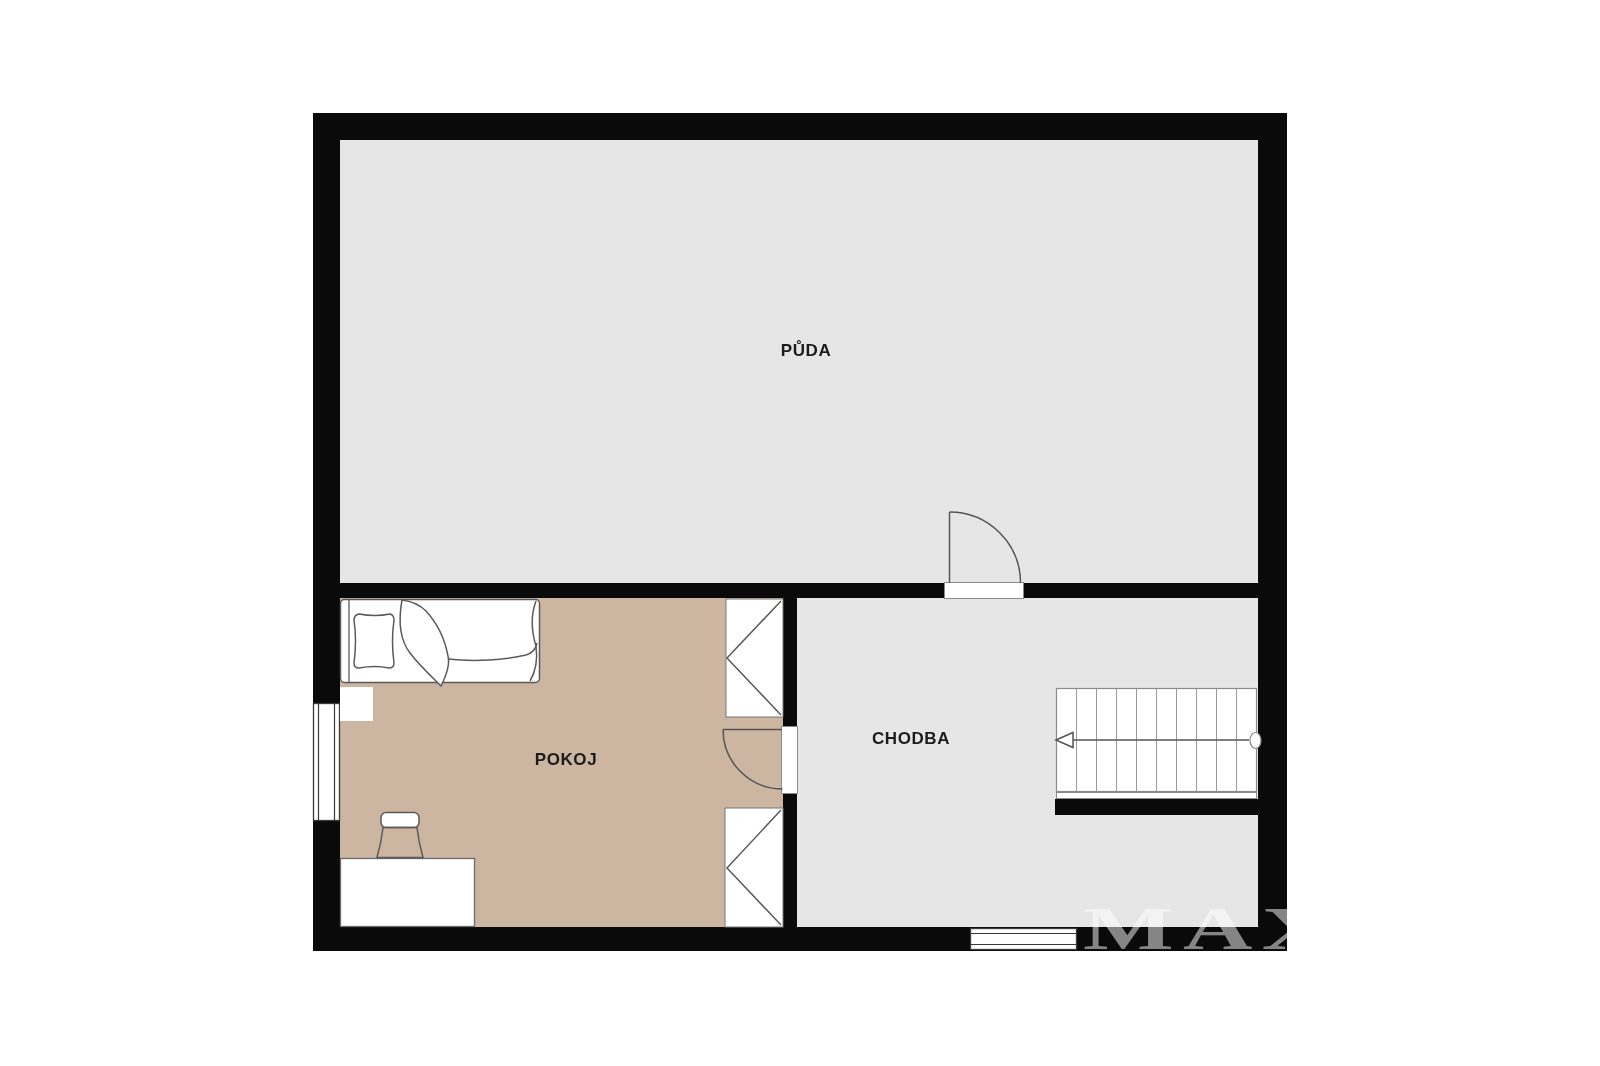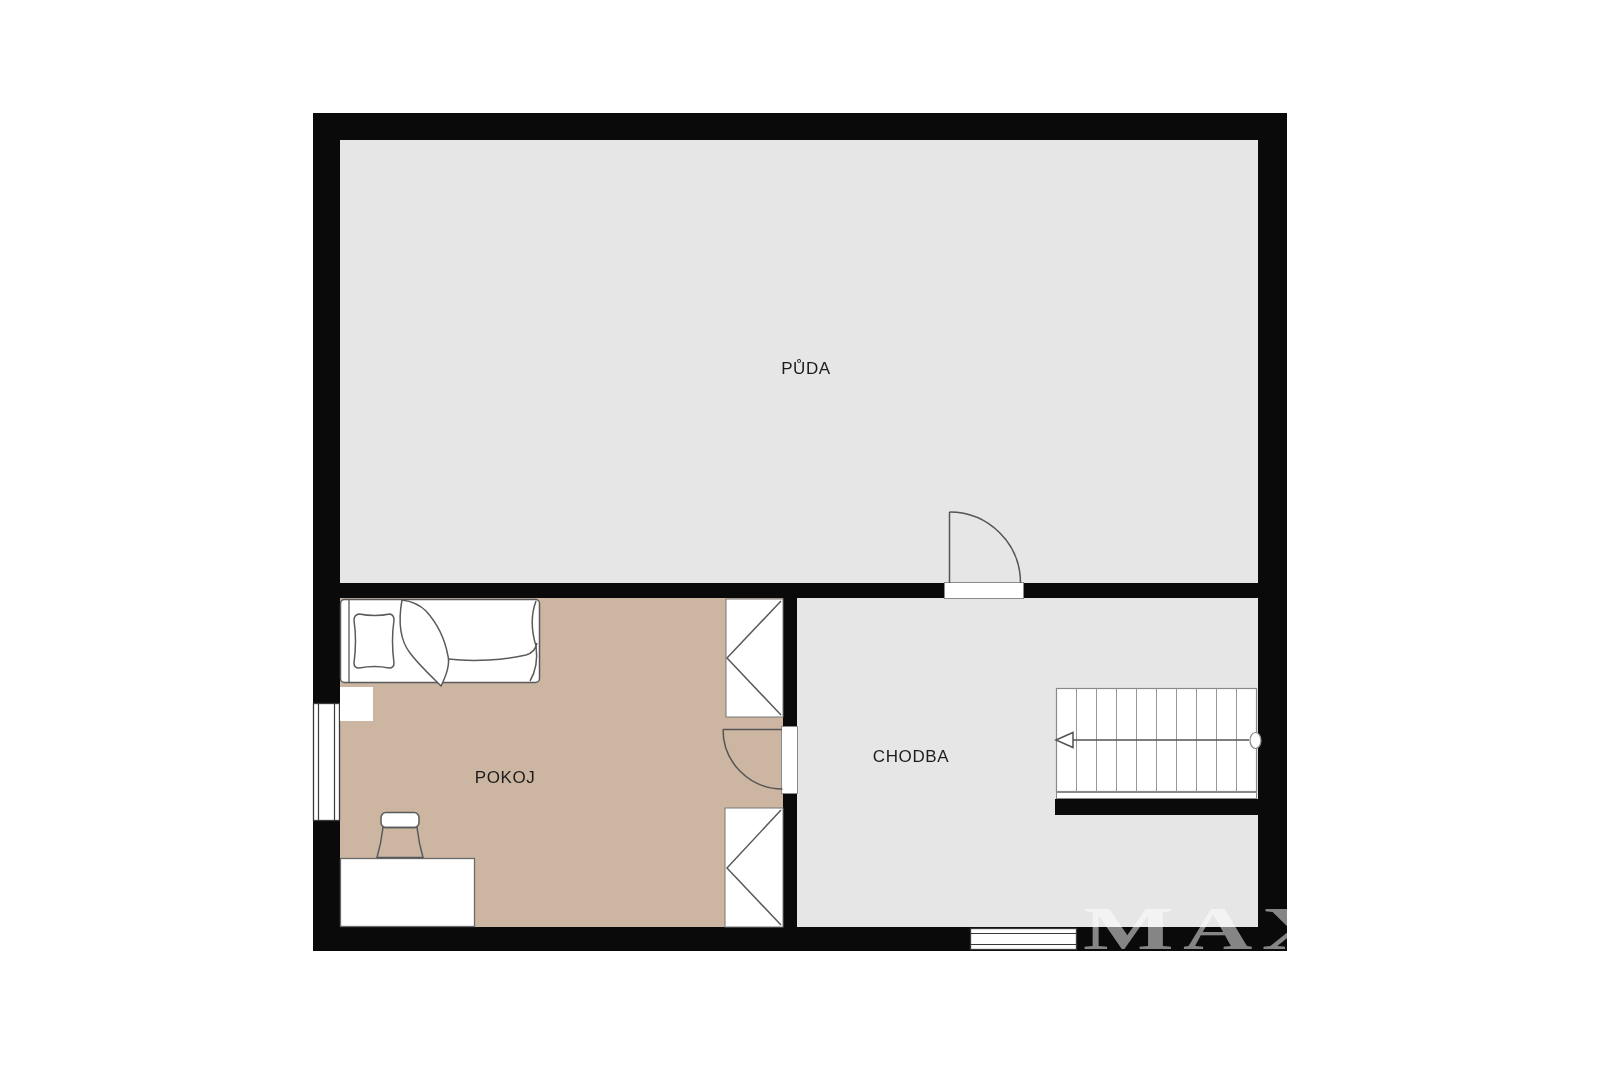--- a/index.html
+++ b/index.html
@@ -5,21 +5,21 @@
   html,body{margin:0;padding:0;background:#ffffff;}
   body{width:1600px;height:1066px;position:relative;font-family:"Liberation Sans",sans-serif;}
   #stage{position:absolute;left:0;top:0;width:1600px;height:1066px;background:#ffffff;overflow:hidden;}
   .wall{position:absolute;background:#0a0a0a;}
   .floor{position:absolute;}
   .floor-gray{background:#e6e6e6;}
   .floor-tan{background:#ccb6a2;}
   .opening{position:absolute;background:#ffffff;border:1px solid #8a8a8a;box-sizing:border-box;}
   .room-label{
     position:absolute;transform:translate(-50%,-50%);
-    font-size:17px;font-weight:400;letter-spacing:0.6px;color:#1c1c1c;white-space:nowrap;margin-top:18px;
+    font-size:17px;font-weight:700;letter-spacing:0.6px;color:#1c1c1c;white-space:nowrap;
   }
   #furniture-svg{position:absolute;left:0;top:0;pointer-events:none;}
   #watermark-clip{
     position:absolute;left:313px;top:113px;width:974px;height:838px;
     overflow:hidden;pointer-events:none;
   }
   #watermark-text{
     position:absolute;left:770px;top:784px;
     font-family:"Liberation Serif",serif;font-size:62px;font-weight:600;line-height:62px;
     color:rgba(255,255,255,0.5);letter-spacing:6px;
@@ -115,20 +115,20 @@
       <rect x="1056.5" y="792.5" width="200" height="6" fill="#ffffff" stroke="#8a8a8a" stroke-width="1"></rect>
       <g>
         <line x1="1072" y1="740" x2="1249" y2="740" stroke="#555555" stroke-width="1.5"></line>
         <path d="M1056,740 L1073,732.5 L1073,747.5 Z" fill="#ffffff" stroke="#555555" stroke-width="1.5"></path>
         <ellipse cx="1255.5" cy="740.5" rx="5.5" ry="8" fill="#ffffff" stroke="#888888" stroke-width="1.2"></ellipse>
       </g>
     </g>
   </svg>
 
   <div class="room-label" style="left:806px;top:351px;">PŮDA</div>
-  <div class="room-label" style="left:505px;top:760px;">POKOJ</div>
+  <div class="room-label" style="left:566px;top:760px;">POKOJ</div>
   <div class="room-label" style="left:911px;top:739px;">CHODBA</div>
 
   <div id="watermark-clip">
     <span id="watermark-text">MAX</span>
   </div>
 
 </div>
 
 </body></html>

